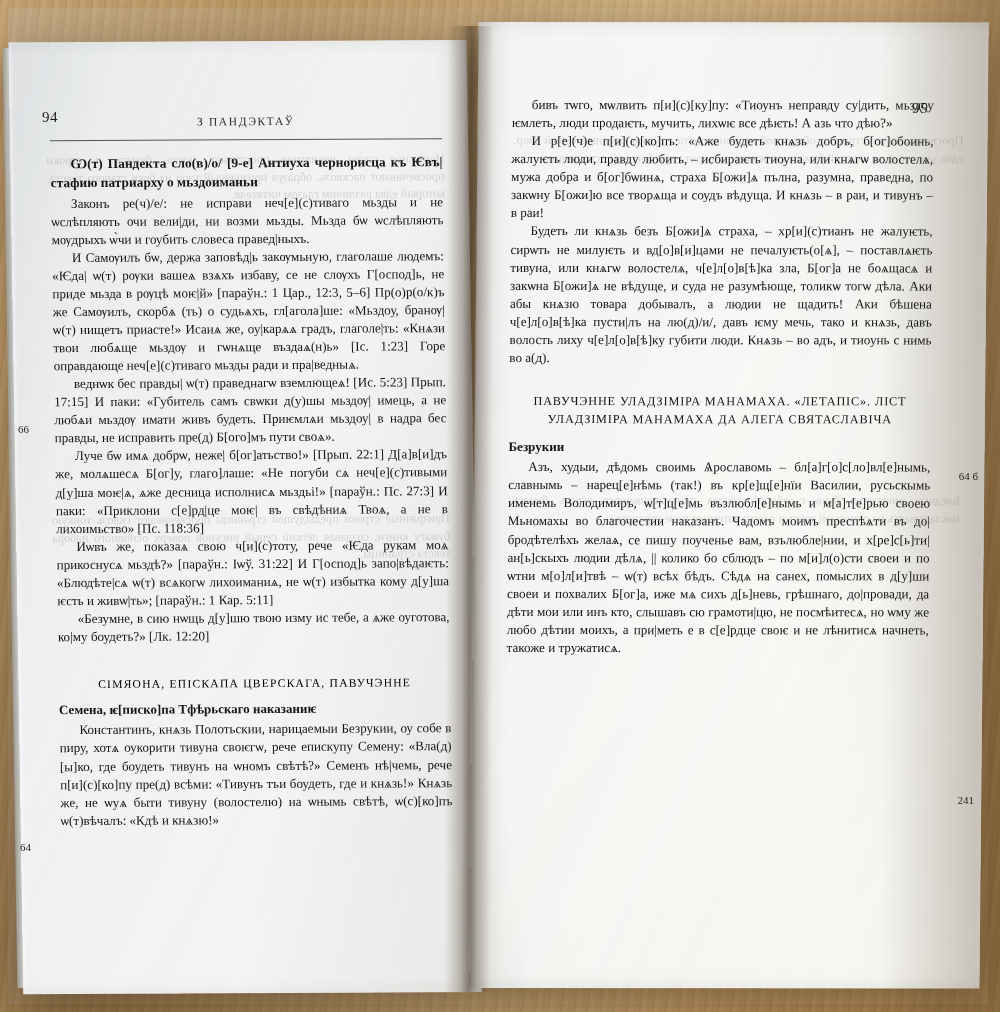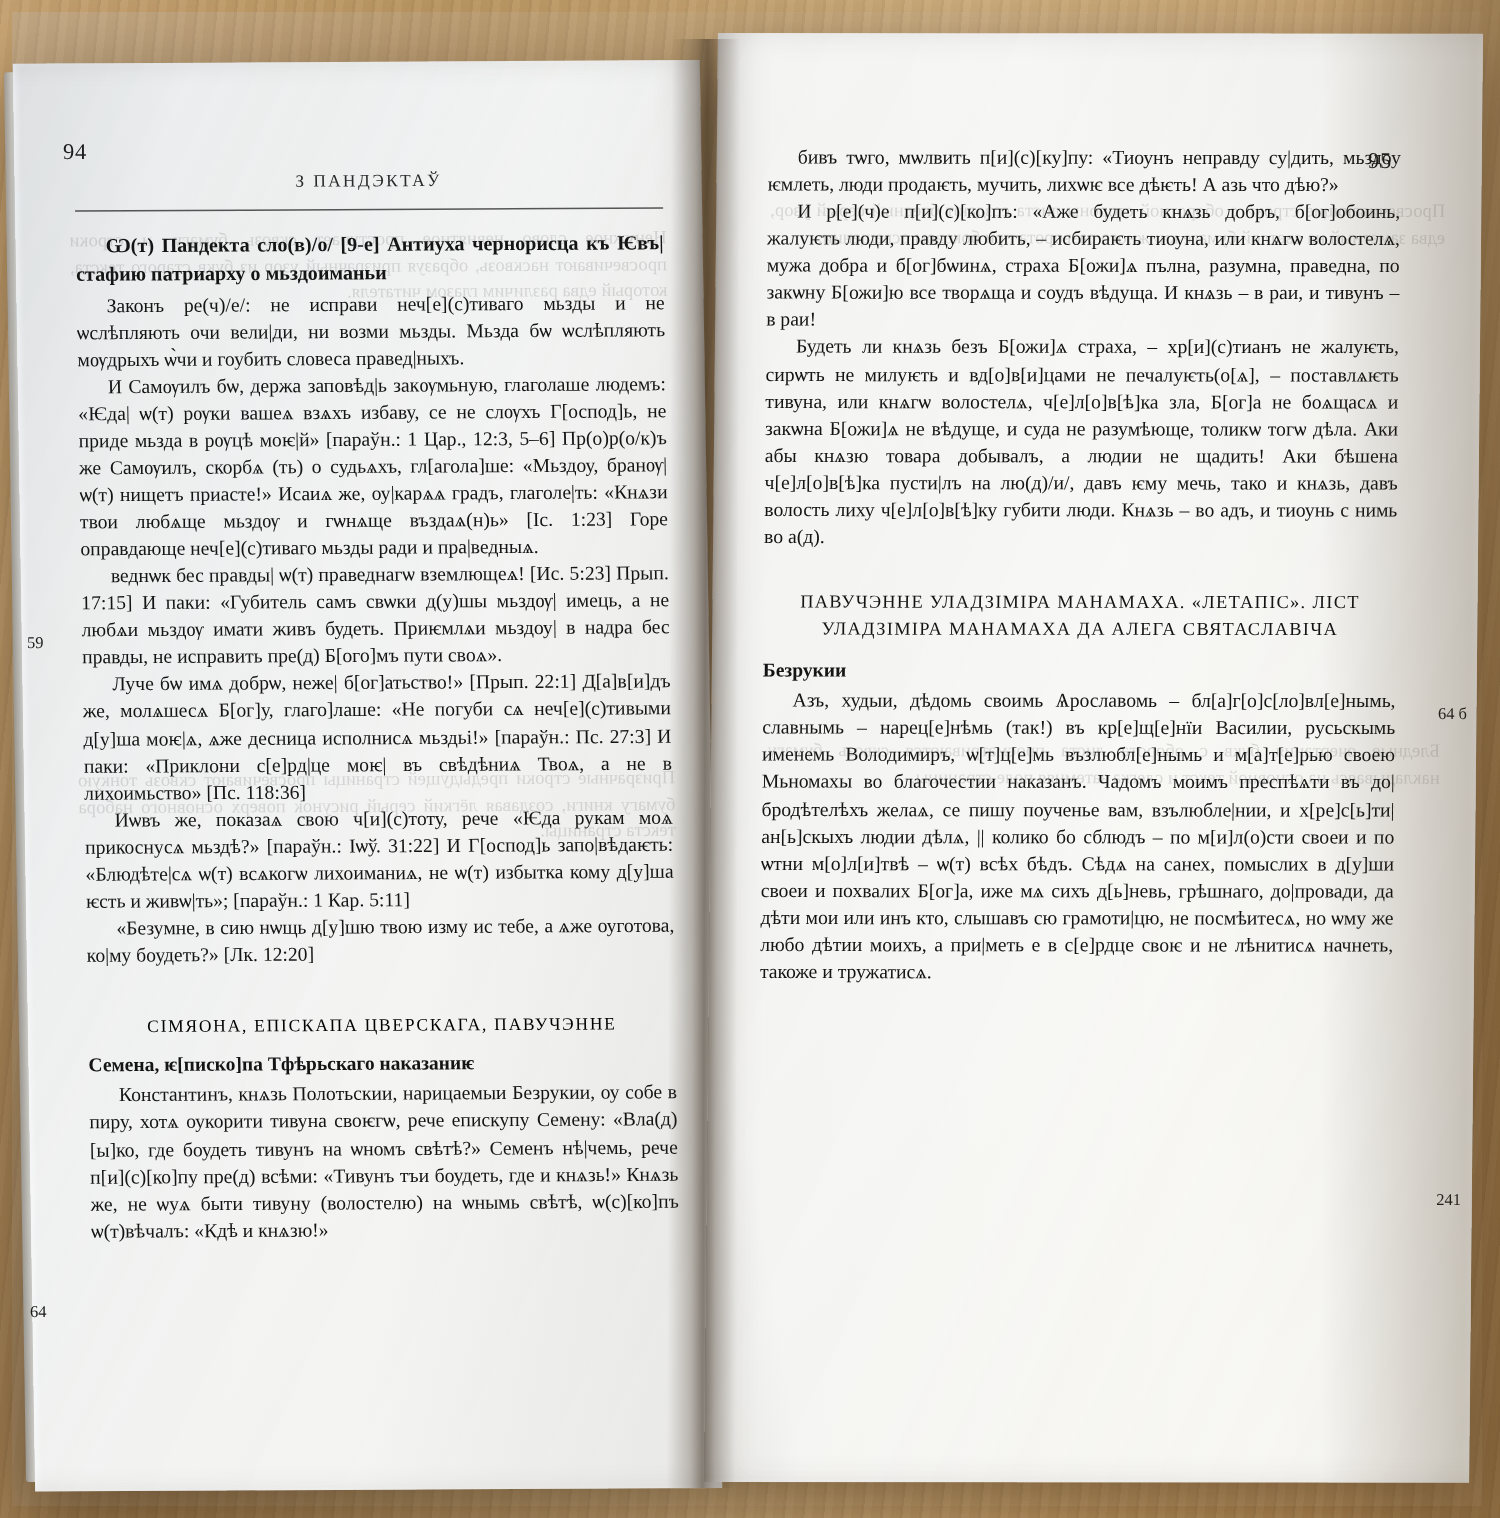--- a/index.html
+++ b/index.html
@@ -116,21 +116,21 @@
     border-radius: 0 2px 2px 0;
   }
 
   
   .folio {
     position: absolute;
     font-size: 15px;
     color: #1c1c1c;
     letter-spacing: 0.5px;
   }
-  .folio-left { left: 34px; top: 86px; }
+  .folio-left { left: 34px; top: 101px; }
   .folio-right { right: 60px; top: 92px; }
 
   .running-head {
     text-align: center;
     font-size: 11.5px;
     letter-spacing: 1.6px;
     color: #2a2a2a;
     margin: 0 0 12px 0;
     text-transform: uppercase;
   }
@@ -283,22 +283,22 @@
       <div class="section-head">ПАВУЧЭННЕ УЛАДЗІМІРА МАНАМАХА. «ЛЕТАПІС». ЛІСТ УЛАДЗІМІРА МАНАМАХА ДА АЛЕГА СВЯТАСЛАВІЧА</div>
       <p class="subhead noind">Безрукии</p>
       <p>Азъ, худыи, дѣдомь своимь Ѧрославомь – бл[а]г[о]с[ло]вл[е]нымь, славнымь – нарец[е]нѣмь (так!) въ кр[е]щ[е]нїи Василии, русьскымь именемь Володимиръ, ѡ[т]ц[е]мь възлюбл[е]нымь и м[а]т[е]рью своею Мьномахы во благочестии наказанъ. Чадомъ моимъ преспѣѧти въ до|бродѣтелѣхъ желаѧ, се пишу поученье вам, взълюбле|нии, и х[ре]с[ь]ти|ан[ь]скыхъ людии дѣлѧ, || колико бо сблюдъ – по м[и]л(о)сти своеи и по ѡтни м[о]л[и]твѣ – ѡ(т) всѣх бѣдъ. Сѣдѧ на санех, помыслих в д[у]ши своеи и похвалих Б[ог]а, иже мѧ сихъ д[ь]невь, грѣшнаго, до|провади, да дѣти мои или инъ кто, слышавъ сю грамоти|цю, не посмѣитесѧ, но ѡму же любо дѣтии моихъ, а при|меть е в с[е]рдце своѥ и не лѣнитисѧ начнеть, такоже и тружатисѧ.</p>
     </div>
 
     <div class="gutter"></div>
 
     <div class="folio folio-left">94</div>
     <div class="folio folio-right">95</div>
 
-    <div class="marginal" style="left: 10px; top: 415px;">59</div>
-    <div class="marginal" style="left: 12px; top: 861px;">64</div>
+    <div class="marginal" style="left: 10px; top: 415px;">66</div>
+    <div class="marginal" style="left: 12px; top: 833px;">64</div>
     <div class="marginal" style="right: 10px; top: 462px;">64 б</div>
     <div class="marginal" style="right: 14px; top: 786px;">241</div>
 
     <div class="cast"></div>
   </div>
 
   <div class="shadow-right"></div>
 </div>
 
 </body></html>

